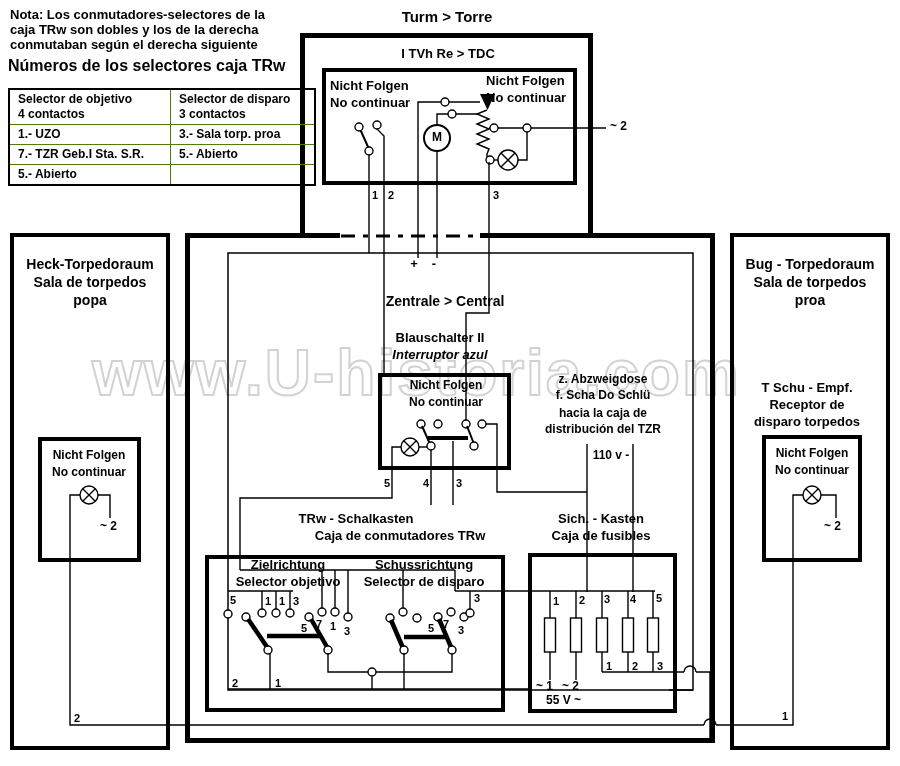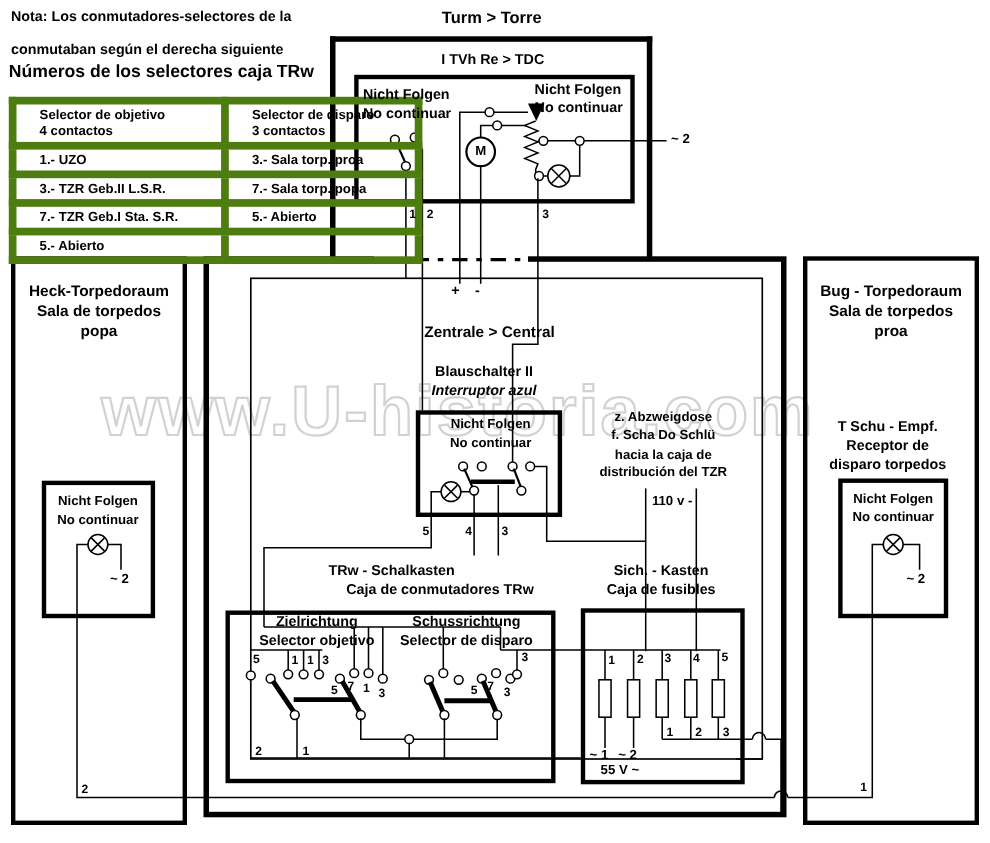--- a/index.html
+++ b/index.html
@@ -14,21 +14,21 @@
   .c{transform:translateX(-50%);text-align:center;}
   .s{font-size:11px;}
   .m{font-size:12px;}
   .t{font-size:15px;}
   .h{font-size:14px;}
   .xl{font-size:16px;}
   .wm{position:absolute;left:92px;top:336px;z-index:1;font-size:64px;font-weight:bold;
       letter-spacing:2px;color:transparent;-webkit-text-stroke:2px #d2d2d2;white-space:nowrap;}
   table.sel{position:absolute;left:8px;top:88px;z-index:5;border-collapse:collapse;
       border:2px solid #000;font-weight:bold;font-size:12px;line-height:1.25;}
-  table.sel td{border:7px solid #4d7c0f;padding:2px 21px;vertical-align:top;}
+  table.sel td{border:1px solid #4d7c0f;padding:2px 8px;vertical-align:top;}
   td.c1{width:144px;} td.c2{width:127px;}
 </style>
 </head>
 <body>
 
 <div id="stage">
 
   <div class="wm">www.U-historia.com</div>
 
   <div class="bx bx5 nobot" style="left:300px;top:33px;width:283px;height:198px;"></div>
@@ -157,42 +157,39 @@
         <path d="M83,489 L95,501 M95,489 L83,501"></path>
         <path d="M98,495 H110 V518"></path>
         <circle cx="812" cy="495" r="9" fill="#fff"></circle>
         <path d="M806,489 L818,501 M818,489 L806,501"></path>
         <path d="M821,495 H836 V518"></path>
       </g>
     </g>
   </svg>
 
   <div class="lb" style="left:10px;top:8px;">Nota: Los conmutadores-selectores de la</div>
+  <div class="lb" style="left:10px;top:23px;">caja TRw son dobles y los de la derecha</div>
   <div class="lb" style="left:10px;top:38px;">conmutaban según el derecha siguiente</div>
   <div class="lb xl" style="left:8px;top:57px;">Números de los selectores caja TRw</div>
 
   <table class="sel">
     <tbody>
         <tr>
       <td class="c1">
             <div>Selector de objetivo</div>
             <div>4 contactos</div>
           </td>
       <td class="c2">
             <div>Selector de disparo</div>
             <div>3 contactos</div>
           </td>
     </tr>
     <tr>
           <td>1.- UZO</td>
           <td>3.- Sala torp. proa</td>
-        </tr>
-    <tr>
-          <td>3.- TZR Geb.II L.S.R.</td>
-          <td>7.- Sala torp. popa</td>
         </tr>
     <tr>
           <td>7.- TZR Geb.I Sta. S.R.</td>
           <td>5.- Abierto</td>
         </tr>
     <tr>
           <td>5.- Abierto</td>
           <td></td>
         </tr>
   </tbody>

